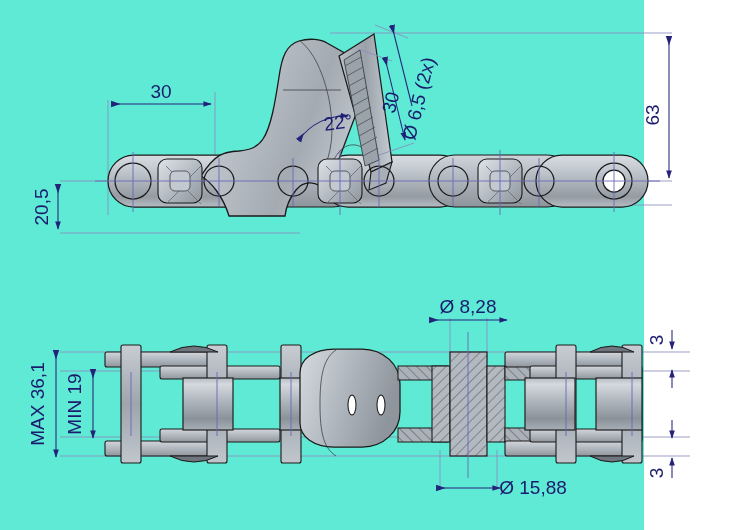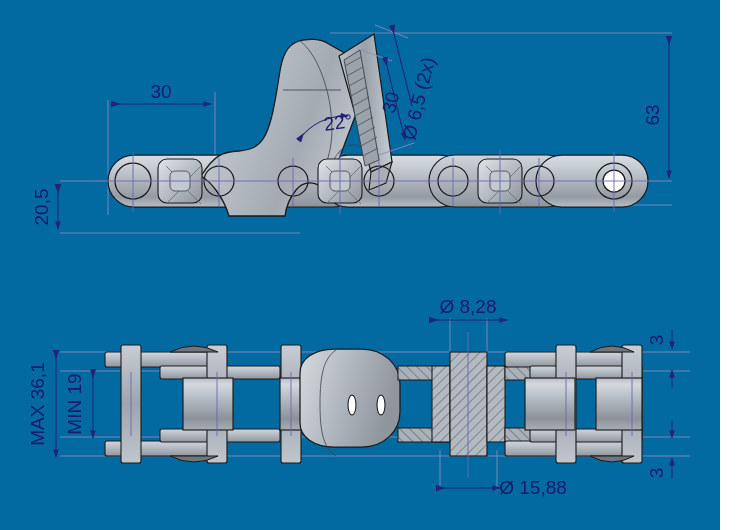--- a/index.html
+++ b/index.html
@@ -1,18 +1,18 @@
 <!DOCTYPE html>
 <html><head>
 <meta charset="utf-8">
 <style>
   html,body{margin:0;padding:0;background:#ffffff;}
   body{width:750px;height:530px;overflow:hidden;
        font-family:"Liberation Sans", sans-serif;}
-  #stage{position:relative;width:720px;height:530px;background:#0369a1;}
+  #stage{position:relative;width:644px;height:530px;background:#5eead4;}
   svg{display:block;}
   .dimtext{fill:#1b1b6e;font-family:"Liberation Sans",sans-serif;font-size:19px;}
 </style>
 </head>
 <body>
 
 <div id="stage">
 <svg width="750" height="530" viewBox="0 0 750 530">
 
   <defs>

